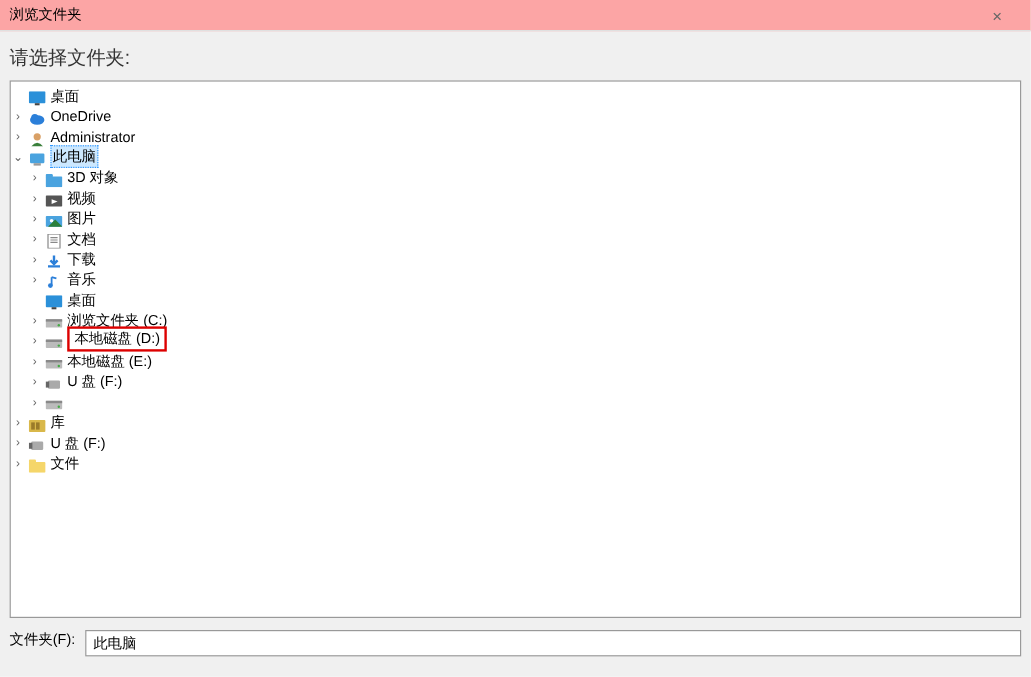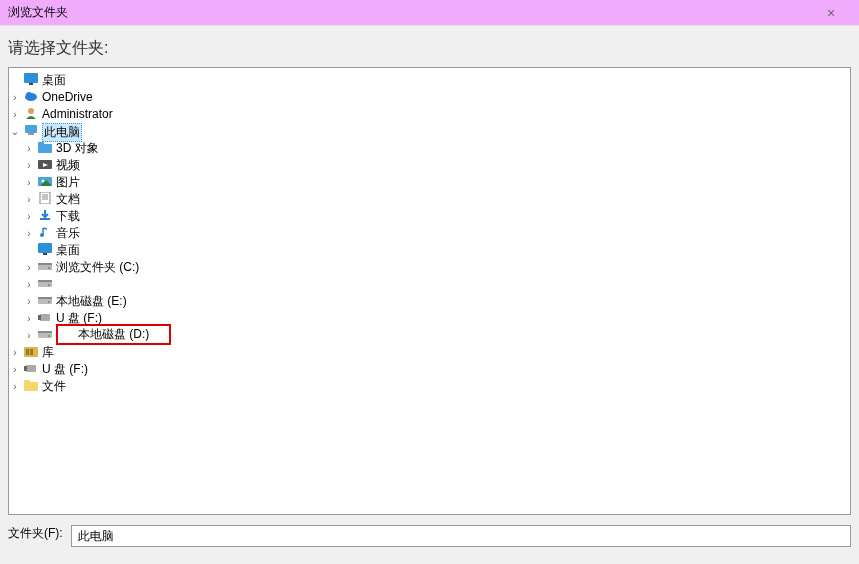--- a/index.html
+++ b/index.html
@@ -7,21 +7,21 @@
   margin: 0;
   font-family: "Microsoft YaHei", "Segoe UI", Tahoma, sans-serif;
   font-size: 12px;
   background: #f0f0f0;
   color: #000;
   width: 859px;
   height: 564px;
   overflow: hidden;
 }
 .titlebar {
-  background: #f0abfc;
+  background: #fca5a5;
   height: 26px;
   display: flex;
   align-items: center;
   padding: 0 8px;
   border-bottom: 1px solid #e0e0e0;
 }
 .titlebar .title { flex: 1; }
 .titlebar .close { width: 40px; text-align: center; font-size: 14px; color: #666; cursor: pointer; }
 .prompt {
   padding: 12px 8px 8px 8px;
@@ -45,21 +45,21 @@
 .footer-row input {
   flex: 1;
   border: 1px solid #999;
   height: 22px;
   padding: 0 6px;
   font-family: inherit;
   font-size: 12px;
 }
 .node {
   display: flex;
-  align-items: flex-start;
+  align-items: flex-end;
   height: 17px;
   line-height: 17px;
   white-space: nowrap;
 }
 .exp {
   width: 12px;
   text-align: center;
   color: #666;
   font-size: 10px;
   margin-right: 2px;
@@ -76,21 +76,21 @@
   margin-right: 3px;
 }
 .lbl { cursor: default; }
 .lbl.sel {
   background: #cce8ff;
   border: 1px dotted #3399ff;
   padding: 0 1px;
 }
 .lbl.hl {
   border: 2px solid #d00;
-  padding: 0 20px;
+  padding: 0 4px;
   margin-top: 48px;
 }
 .indent1 { padding-left: 0px; }
 .indent2 { padding-left: 14px; }
 
 
 .svg { display: block; }
 </style>
 </head>
 <body>

